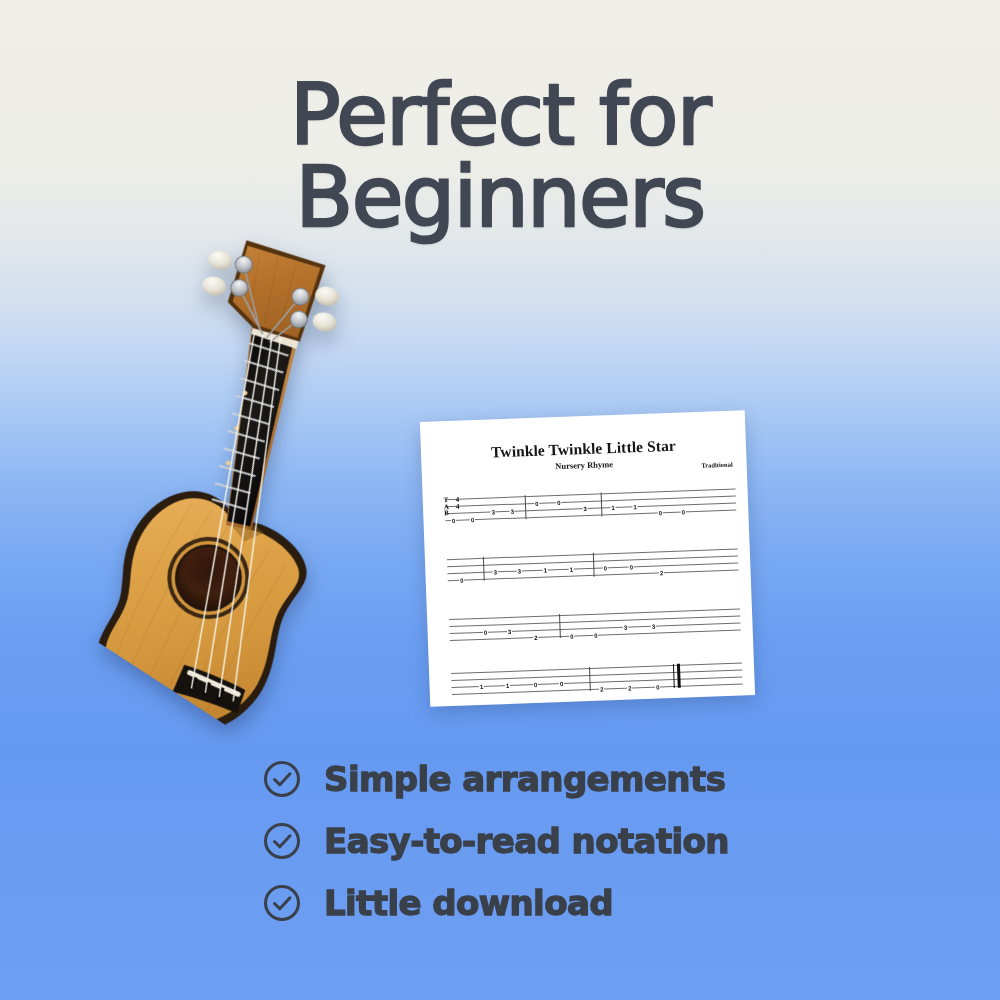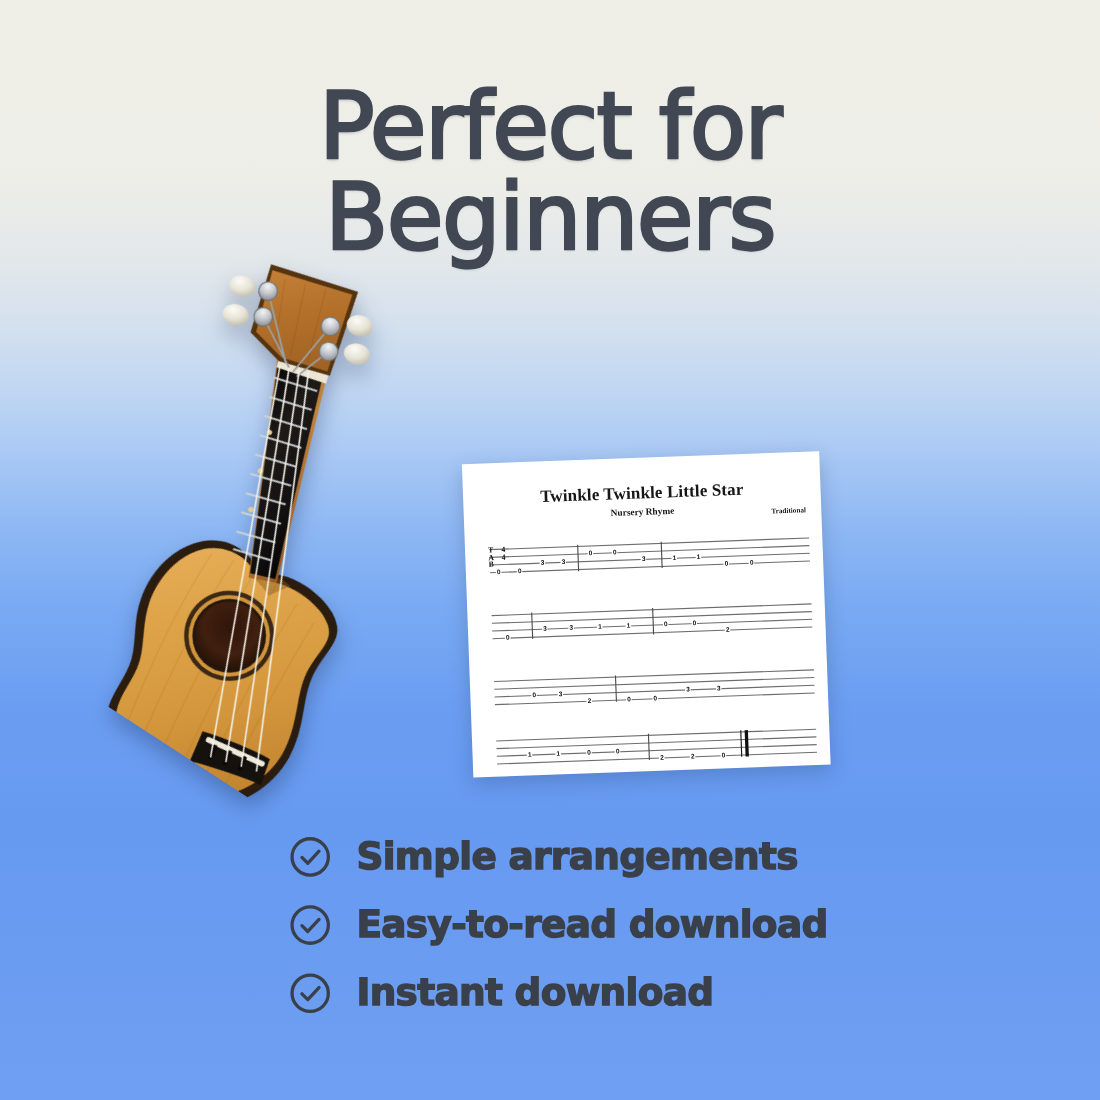--- a/index.html
+++ b/index.html
@@ -387,26 +387,26 @@
       </span>
       <span class="check-txt">Simple arrangements</span>
     </div>
     <div class="check-row">
       <span class="check-ico">
         <svg viewBox="0 0 40 40" width="40" height="40" xmlns="http://www.w3.org/2000/svg">
           <circle cx="20" cy="20" r="16.5" fill="none" stroke="#3a4049" stroke-width="3"></circle>
           <path d="M12.5 20.5 L17.8 25.8 L28 14.8" fill="none" stroke="#3a4049" stroke-width="3" stroke-linecap="round" stroke-linejoin="round"></path>
         </svg>
       </span>
-      <span class="check-txt">Easy-to-read download</span>
+      <span class="check-txt">Easy-to-read notation</span>
     </div>
     <div class="check-row">
       <span class="check-ico">
         <svg viewBox="0 0 40 40" width="40" height="40" xmlns="http://www.w3.org/2000/svg">
           <circle cx="20" cy="20" r="16.5" fill="none" stroke="#3a4049" stroke-width="3"></circle>
           <path d="M12.5 20.5 L17.8 25.8 L28 14.8" fill="none" stroke="#3a4049" stroke-width="3" stroke-linecap="round" stroke-linejoin="round"></path>
         </svg>
       </span>
-      <span class="check-txt">Instant download</span>
+      <span class="check-txt">Little download</span>
     </div>
   </div>
 
 </div>
 
 </body></html>

